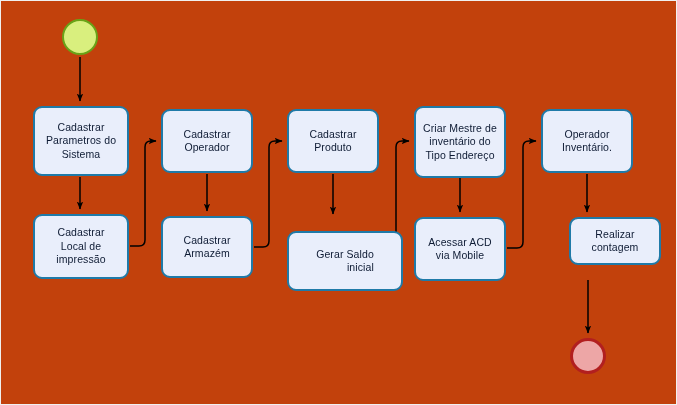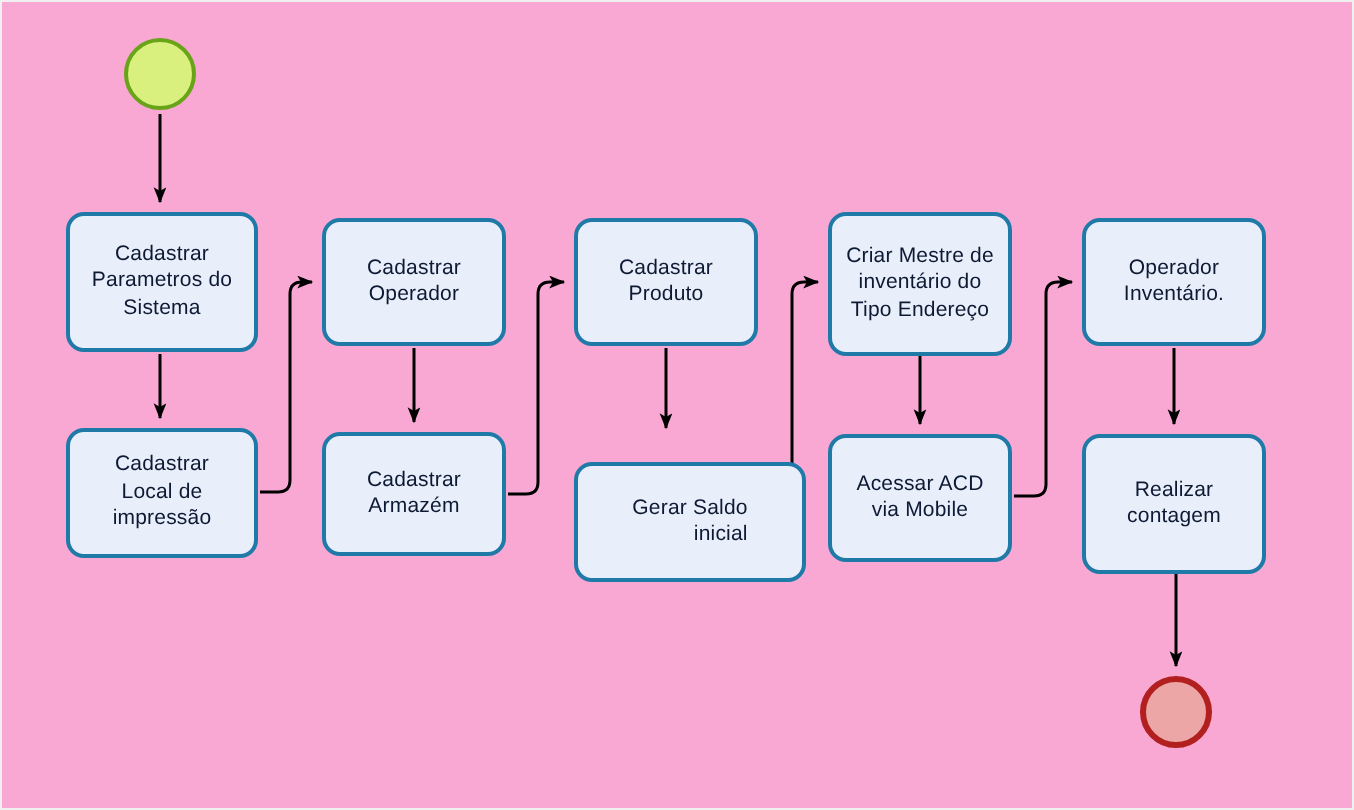--- a/index.html
+++ b/index.html
@@ -8,21 +8,21 @@
     padding: 0;
     background: #ffffff;
   }
   body {
     font-family: "Liberation Sans", sans-serif;
   }
   #canvas {
     position: relative;
     width: 677px;
     height: 405px;
-    background: #f9a8d4;
+    background: #c2410c;
     border: 1px solid #f0f0f0;
     box-sizing: border-box;
     overflow: hidden;
   }
   #edge-layer {
     position: absolute;
     left: 0;
     top: 0;
     width: 677px;
     height: 405px;
@@ -120,18 +120,18 @@
   <div class="task" style="left:413px; top:105px; width:92px; height:72px;">Criar Mestre de
 inventário  do
 Tipo Endereço</div>
 
   <div class="task" style="left:413px; top:216px; width:92px; height:64px;">Acessar ACD
 via Mobile</div>
 
   <div class="task" style="left:540px; top:108px; width:92px; height:64px;">Operador
 Inventário.</div>
 
-  <div class="task" style="left:540px; top:216px; width:92px; height:70px;">Realizar
+  <div class="task" style="left:568px; top:216px; width:92px; height:48px;">Realizar
 contagem</div>
 
   <div class="event end" style="left:569px; top:337px; width:36px; height:36px;"></div>
 
 </div>
 
 </body></html>

